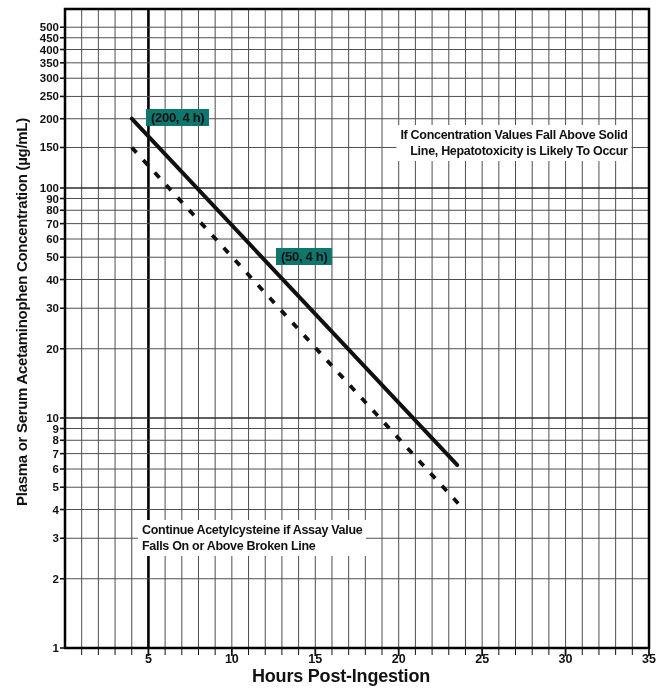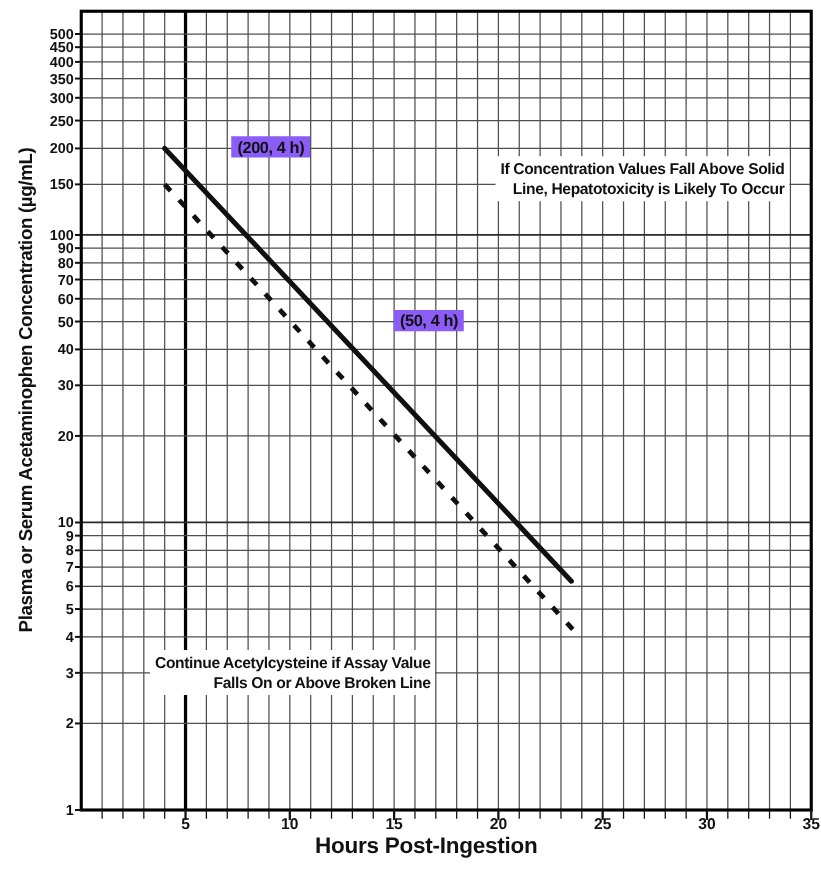--- a/index.html
+++ b/index.html
@@ -11,31 +11,31 @@
   .ytitle{
     position:absolute;left:21px;top:312px;
     transform:translate(-50%,-50%) rotate(-90deg);
     font-size:15px;white-space:nowrap;letter-spacing:-0.3px;
   }
   .xtitle{
     position:absolute;left:341px;top:666px;transform:translateX(-50%);
     font-size:18px;letter-spacing:-0.2px;white-space:nowrap;
   }
   .plabel{
-    position:absolute;background:#8b5cf6;padding:1px 5px;
-    font-size:13px;letter-spacing:-0.3px;white-space:pre;margin-left:39px;
+    position:absolute;background:#0f766e;padding:1px 5px;
+    font-size:13px;letter-spacing:-0.3px;white-space:pre;
   }
   .p1{left:146px;top:109px;}
   .p2{left:276px;top:248px;}
   .note{
     position:absolute;background:#fff;padding:2px 4px;
     font-size:12.5px;line-height:16px;letter-spacing:-0.3px;white-space:pre;
   }
   .note1{left:514px;top:125px;transform:translateX(-50%);text-align:right;}
-  .note2{left:120px;top:520px;text-align:right;}
+  .note2{left:138px;top:520px;text-align:left;}
 </style>
 </head>
 <body>
 
 <div class="fig">
   <svg id="plot-svg" width="657" height="695">
       <line x1="81.68571428571428" y1="9" x2="81.68571428571428" y2="648" stroke="#4f4f4f" stroke-width="1"></line>
       <line x1="98.37142857142857" y1="9" x2="98.37142857142857" y2="648" stroke="#4f4f4f" stroke-width="1"></line>
       <line x1="115.05714285714285" y1="9" x2="115.05714285714285" y2="648" stroke="#4f4f4f" stroke-width="1"></line>
       <line x1="131.74285714285713" y1="9" x2="131.74285714285713" y2="648" stroke="#4f4f4f" stroke-width="1"></line>

